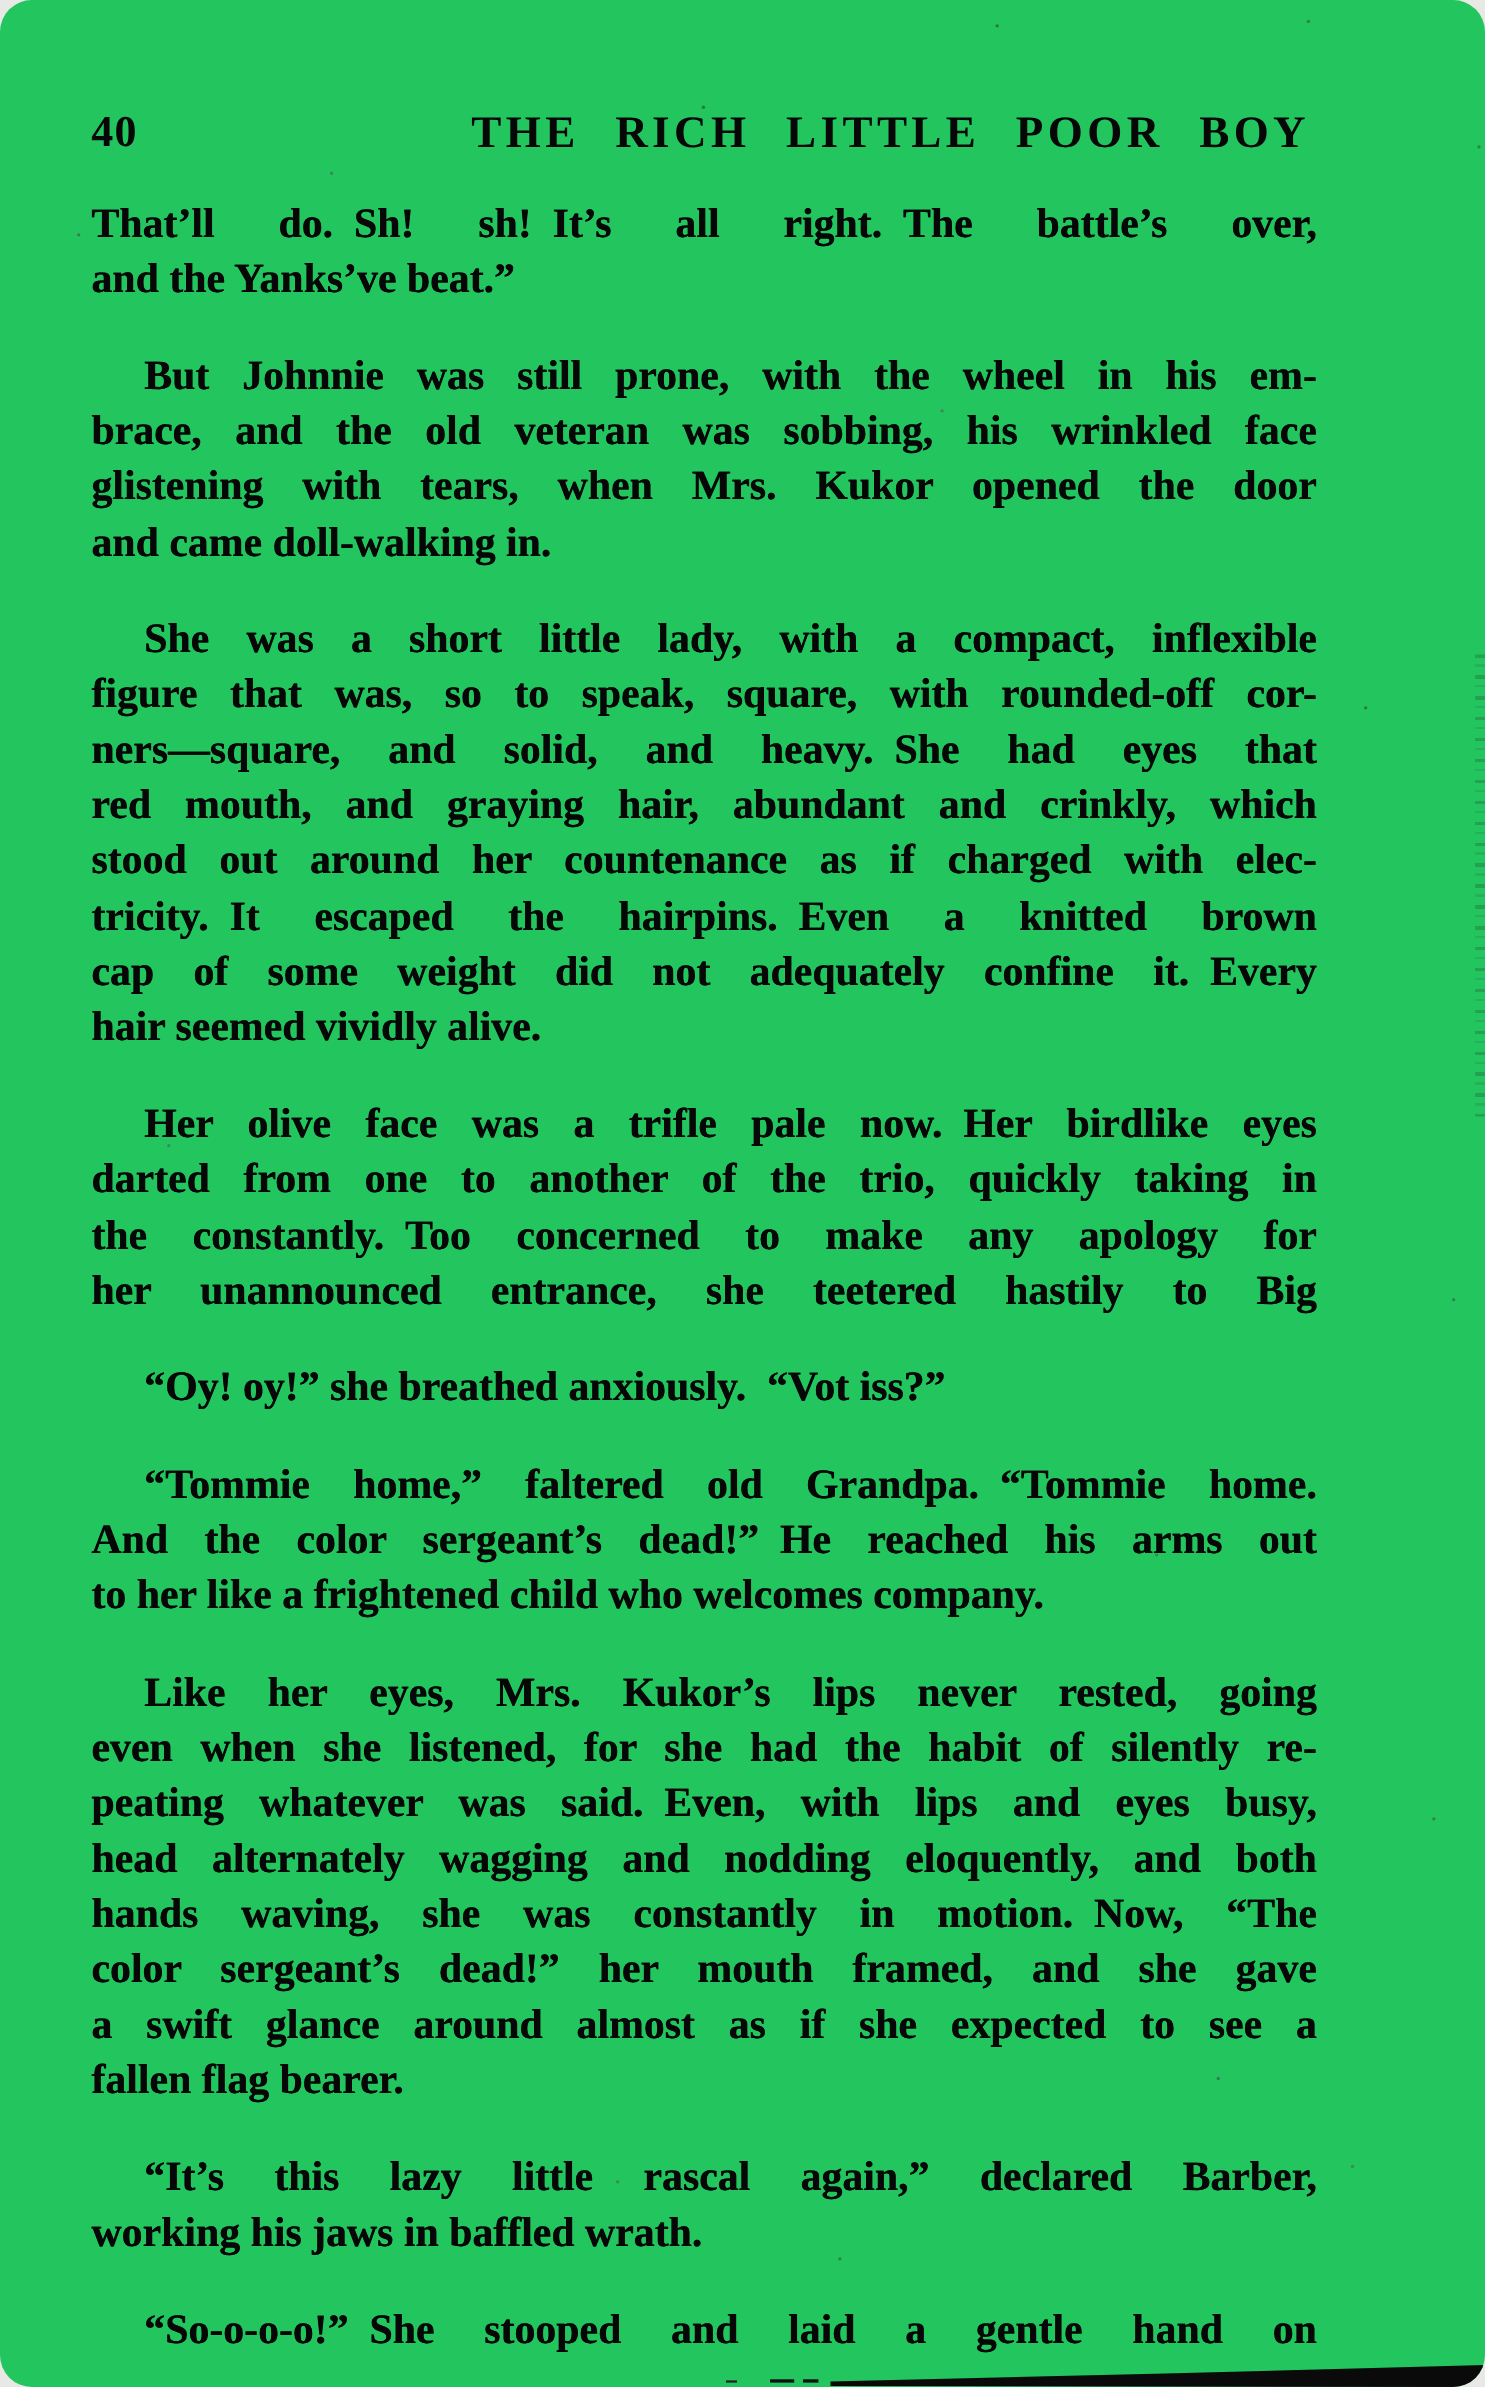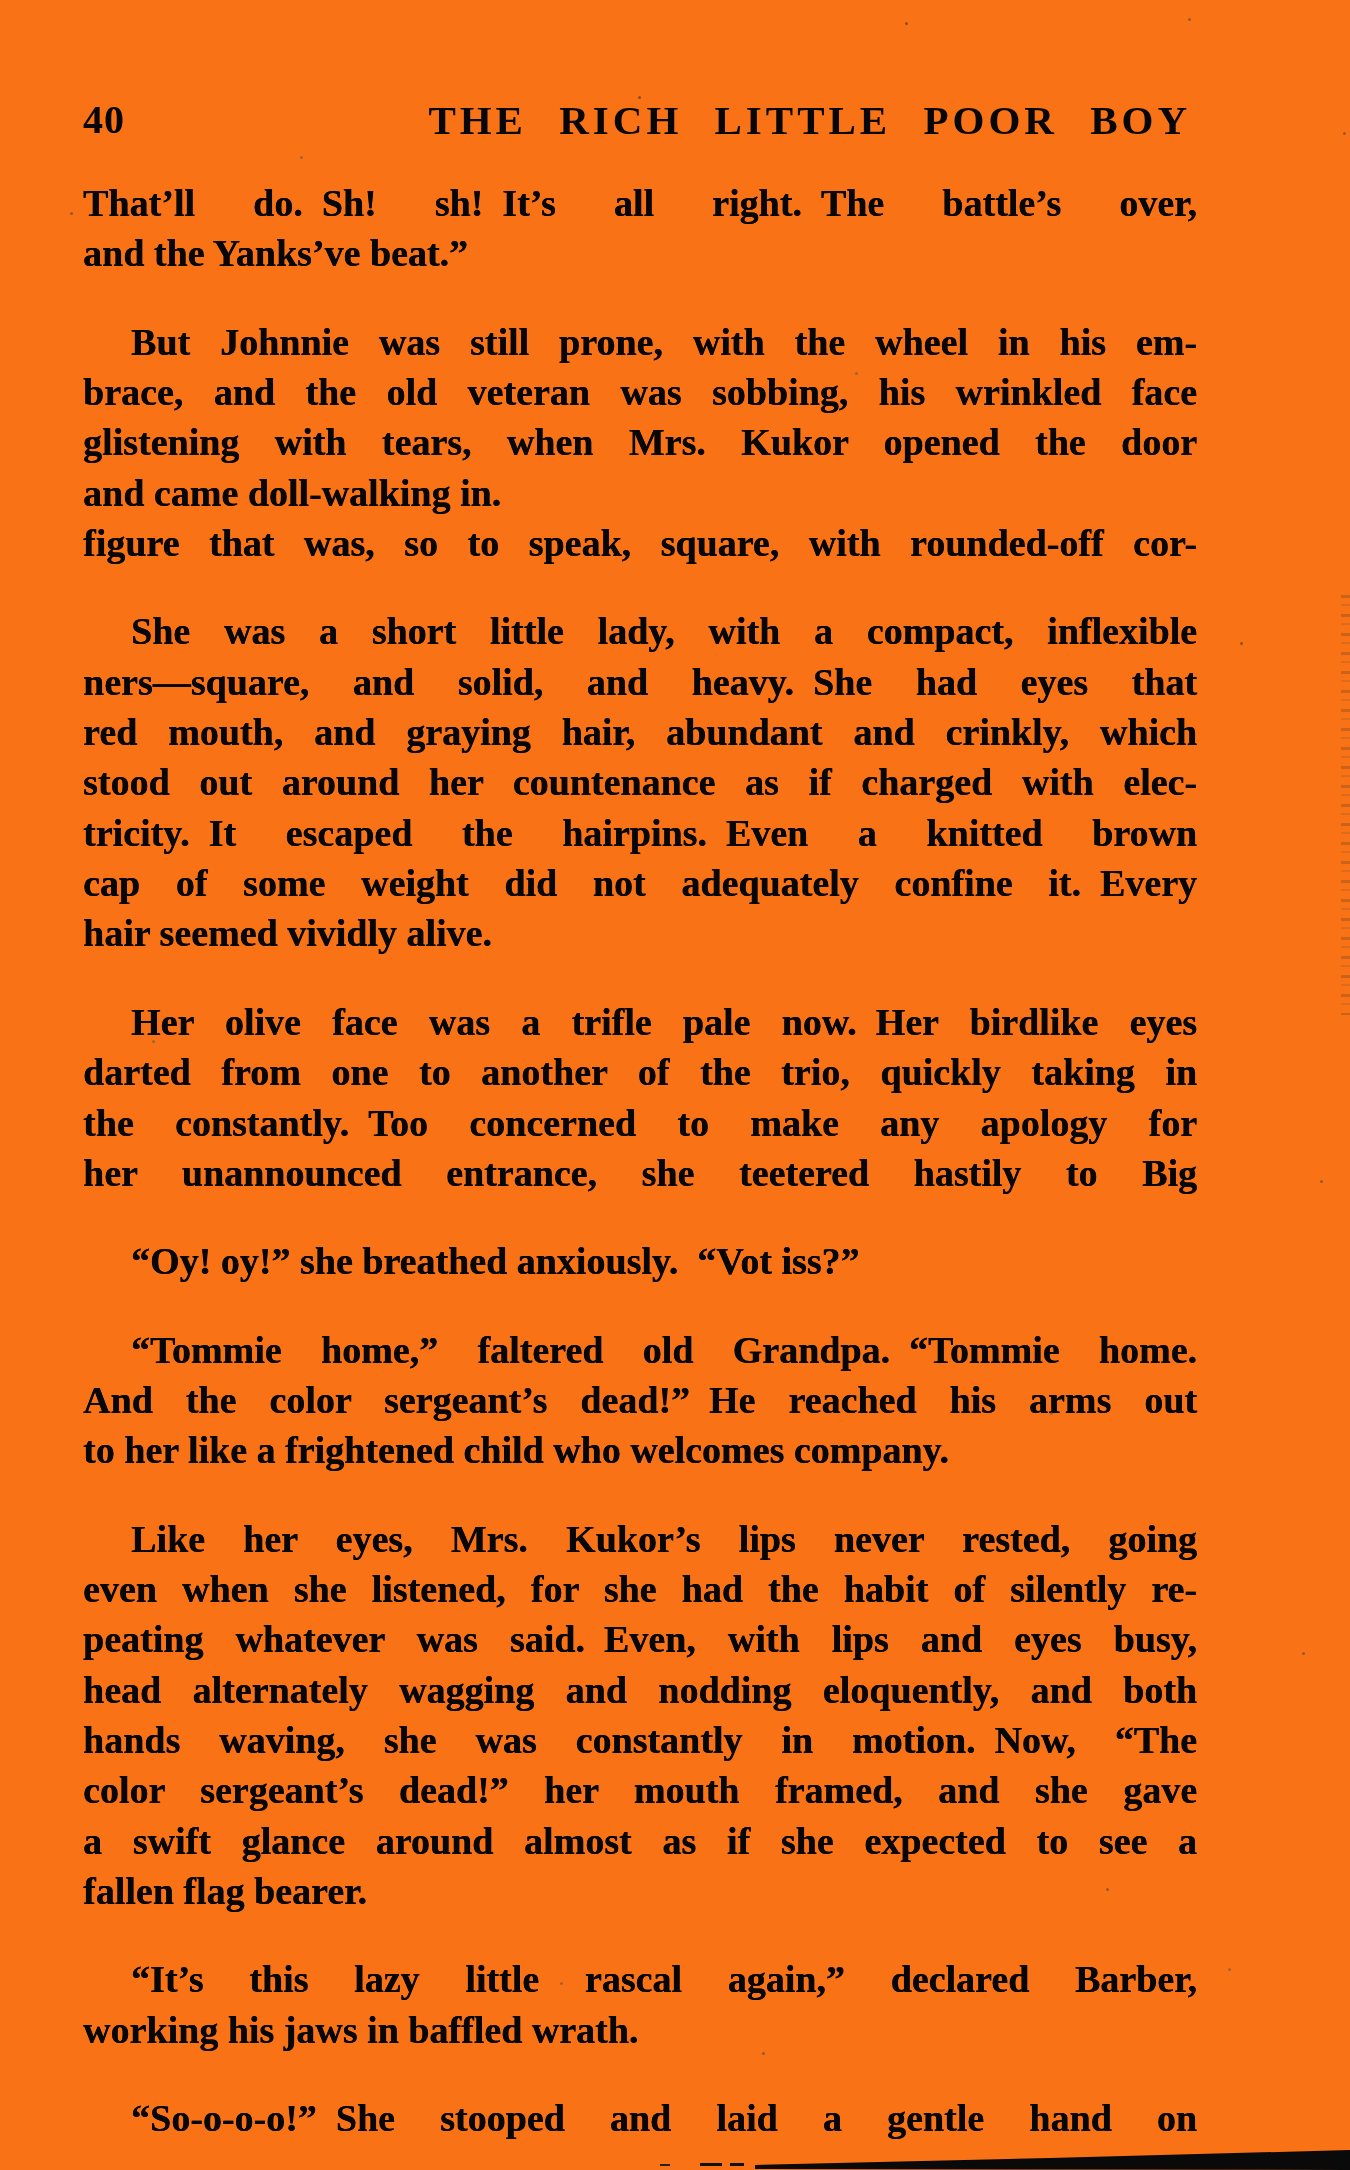--- a/index.html
+++ b/index.html
@@ -1,22 +1,23 @@
 <!DOCTYPE html>
 <html><head>
 <meta charset="utf-8">
 <style>
   html,body{margin:0;padding:0;background:#e8e8e4;}
   .page{
     position:relative;
     width:1350px;height:2170px;
-    background:#f97316;
+    background:#22c55e;
     overflow:hidden;
     font-family:"Liberation Serif", serif;
     color:#070707;
+    border-radius:29px;
   }
   .header{
     position:absolute;left:83px;top:96px;width:1114px;height:50px;
   }
   .pagenum{
     position:absolute;left:0;top:0;
     font-size:40px;font-weight:700;letter-spacing:1px;
   }
   .title{
     display:block;text-align:right;
@@ -73,22 +74,22 @@
     <span class="title">THE RICH LITTLE POOR BOY</span>
   </div>
 
   <div class="body-text" id="body-text">
       <div class="line just">That’ll do. Sh! sh! It’s all right. The battle’s over,</div>
       <div class="line">and the Yanks’ve beat.”</div>
       <div class="line indent just">But Johnnie was still prone, with the wheel in his em-</div>
       <div class="line just">brace, and the old veteran was sobbing, his wrinkled face</div>
       <div class="line just">glistening with tears, when Mrs. Kukor opened the door</div>
       <div class="line">and came doll-walking in.</div>
+      <div class="line indent just">She was a short little lady, with a compact, inflexible</div>
       <div class="line just">figure that was, so to speak, square, with rounded-off cor-</div>
-      <div class="line indent just">She was a short little lady, with a compact, inflexible</div>
       <div class="line just">ners—square, and solid, and heavy. She had eyes that</div>
       <div class="line just">red mouth, and graying hair, abundant and crinkly, which</div>
       <div class="line just">stood out around her countenance as if charged with elec-</div>
       <div class="line just">tricity. It escaped the hairpins. Even a knitted brown</div>
       <div class="line just">cap of some weight did not adequately confine it. Every</div>
       <div class="line">hair seemed vividly alive.</div>
       <div class="line indent just">Her olive face was a trifle pale now. Her birdlike eyes</div>
       <div class="line just">darted from one to another of the trio, quickly taking in</div>
       <div class="line just">the constantly. Too concerned to make any apology for</div>
       <div class="line just">her unannounced entrance, she teetered hastily to Big</div>

